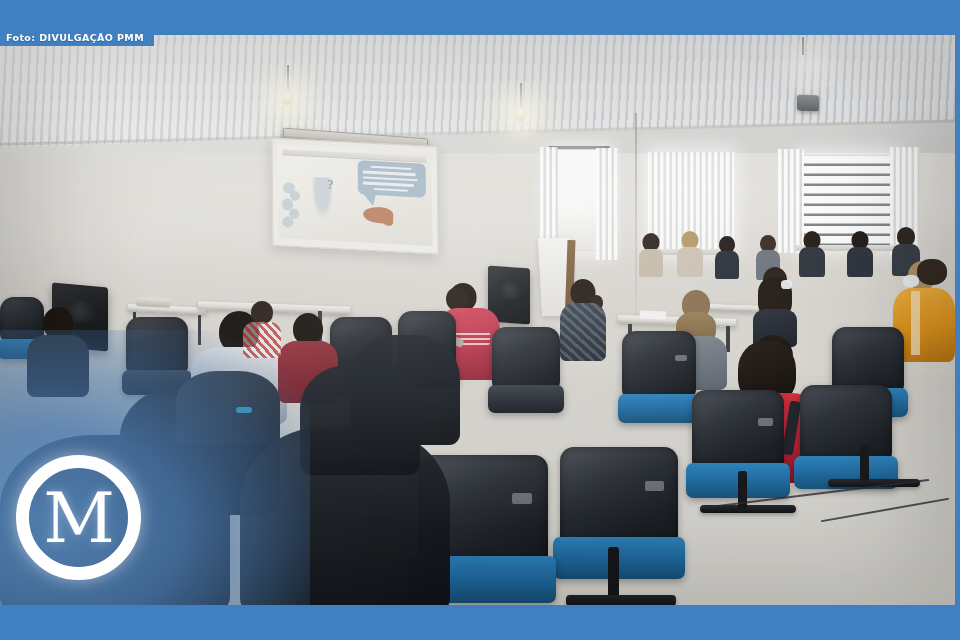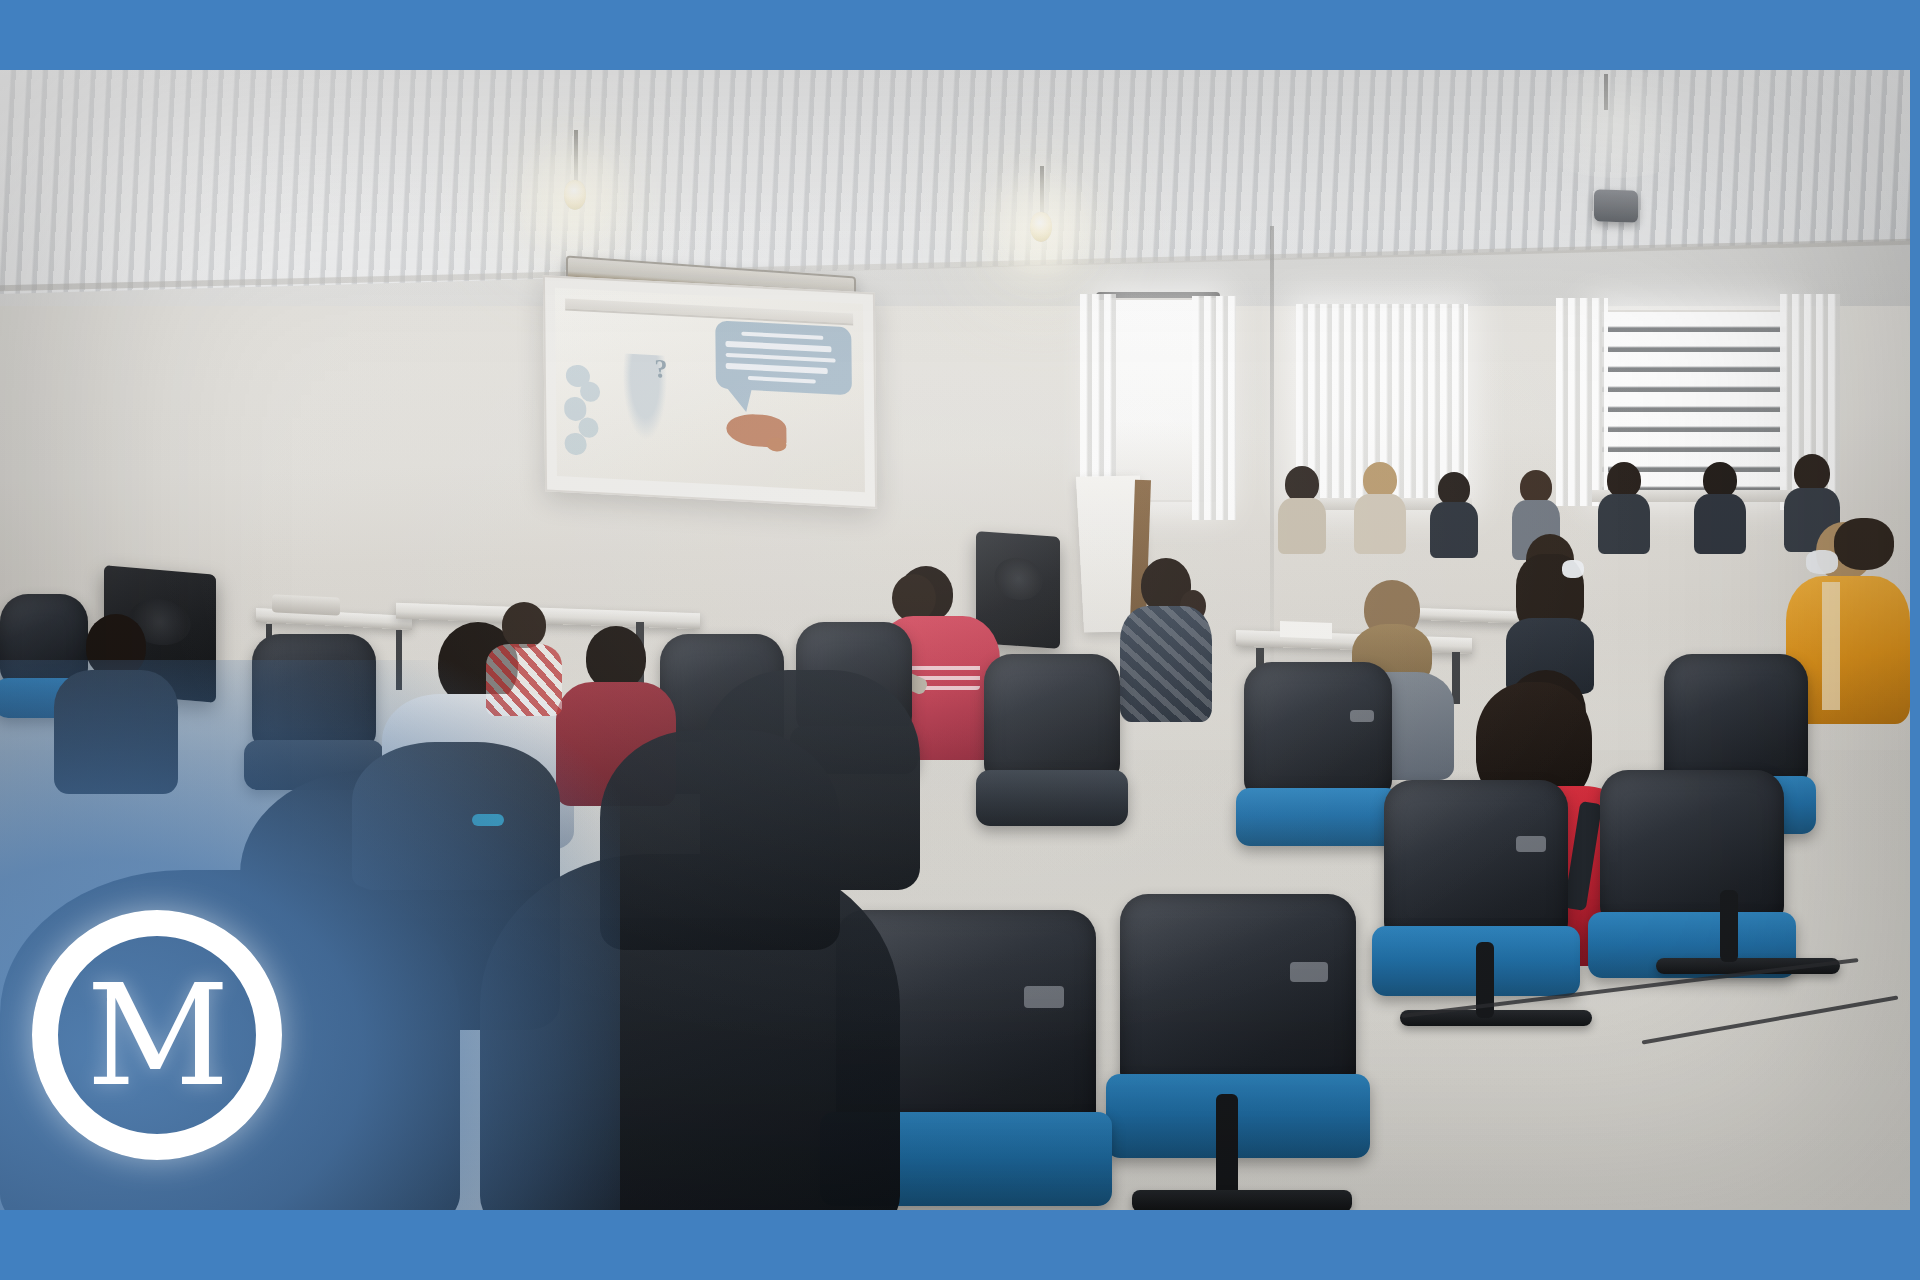--- a/index.html
+++ b/index.html
@@ -648,14 +648,15 @@
   <div id="wm-fade"></div>
   <div id="wm-logo">
     <div id="wm-ring"></div>
     <div id="wm-letter">M</div>
   </div>
 
   <div class="bar" id="bar-top"></div>
   <div class="bar" id="bar-bottom"></div>
   <div class="bar" id="bar-right"></div>
 
+  <div id="caption">Foto: DIVULGAÇÃO PMM</div>
 
 </div>
 
 </body></html>

